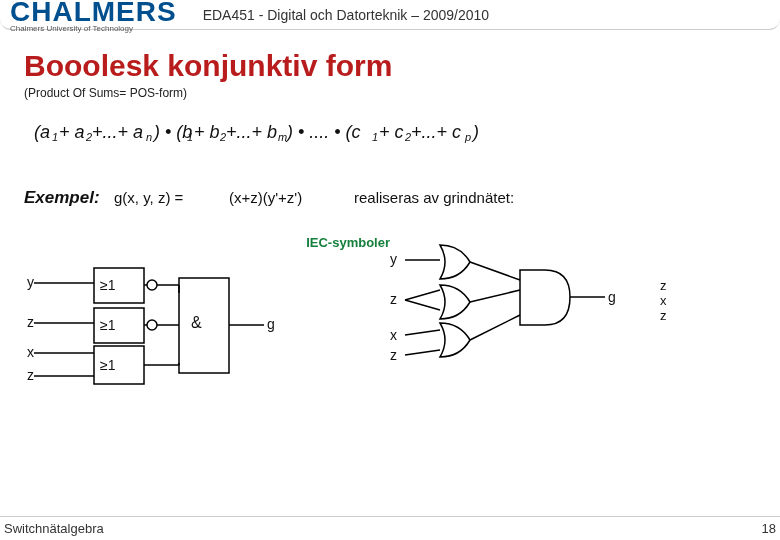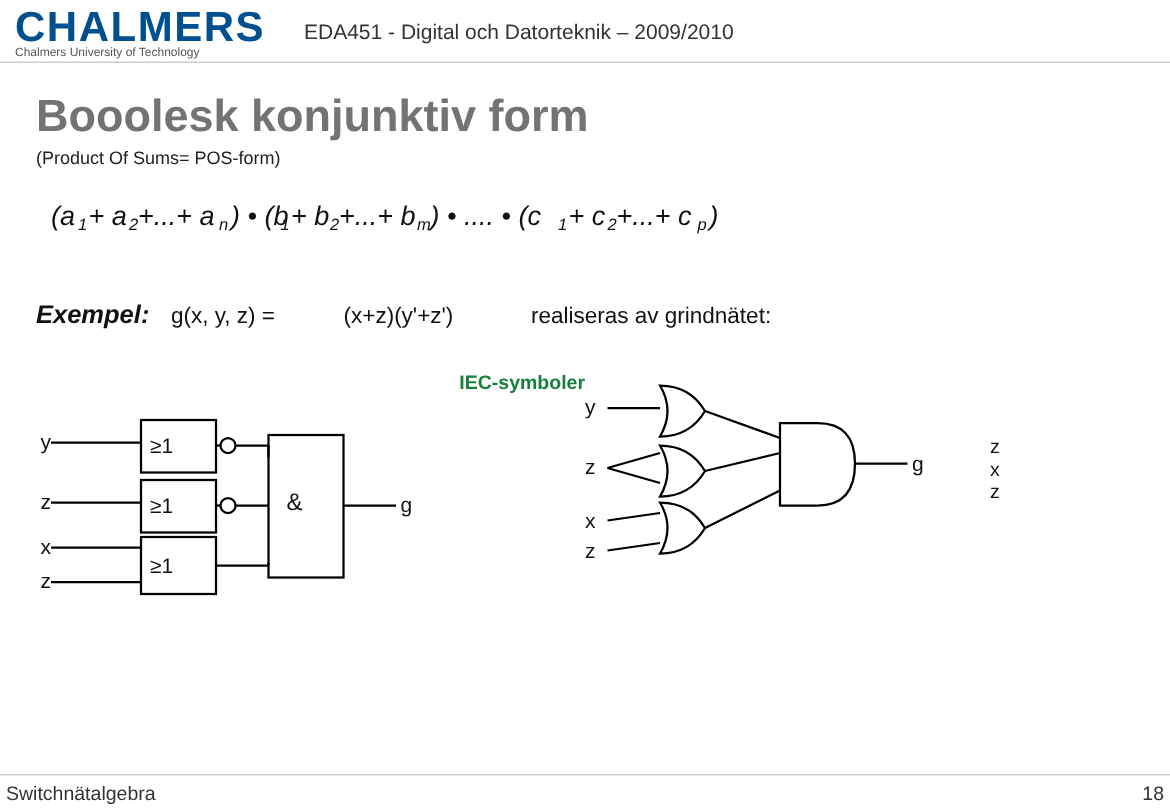--- a/index.html
+++ b/index.html
@@ -9,24 +9,25 @@
       background: #fff;
       font-family: Arial, sans-serif;
       overflow: hidden;
       position: relative;
     }
 
     
     #header {
       display: flex;
       align-items: center;
-      height: 42px;
+      height: 30px;
       background: #fff;
       border-bottom: 1px solid #ccc;
       padding: 0 10px;
+      border-radius: 11px;
     }
     #logo-text {
       font-size: 28px;
       font-weight: 900;
       color: #00508f;
       letter-spacing: 1px;
       font-family: Arial Black, Arial, sans-serif;
       margin-right: 10px;
     }
     #logo-sub {
@@ -44,21 +45,21 @@
     }
 
     
     #main {
       padding: 18px 24px 10px 24px;
     }
 
     #page-title {
       font-size: 30px;
       font-weight: bold;
-      color: #737373;
+      color: #b91c1c;
       line-height: 1.2;
     }
     #page-subtitle {
       font-size: 12px;
       color: #222;
       margin-top: 2px;
     }
 
     #formula-section {
       margin-top: 10px;

